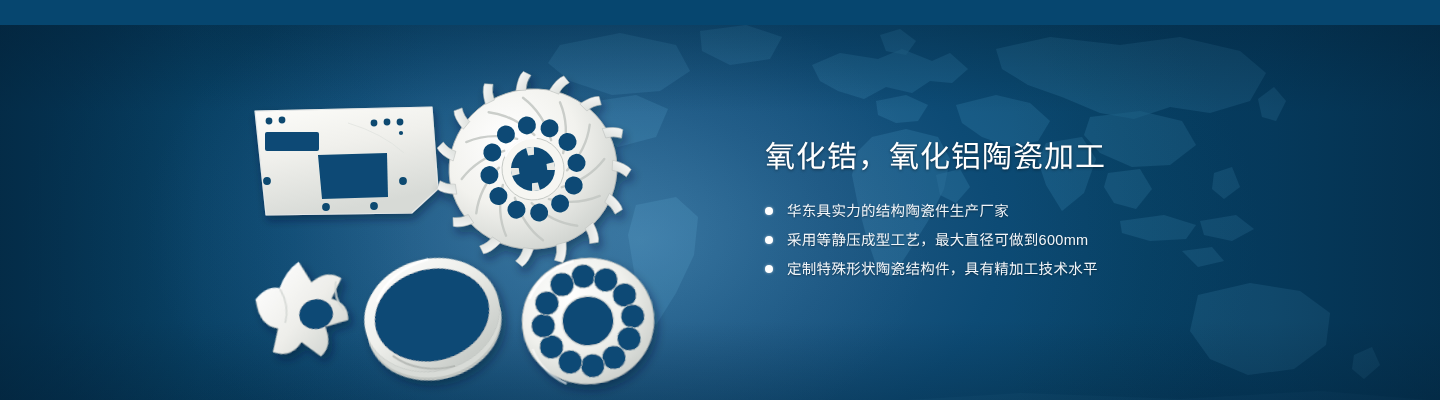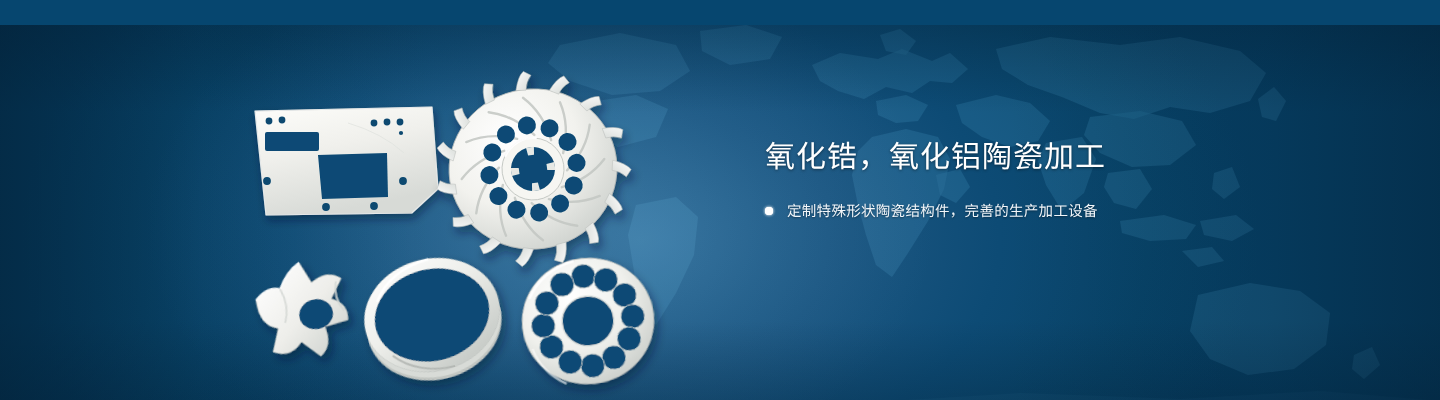--- a/index.html
+++ b/index.html
@@ -393,24 +393,26 @@
     </div>
 
   </div>
 
   <div class="copy">
     <h1 class="headline">氧化锆，氧化铝陶瓷加工</h1>
 
     <ul class="bullets">
       <li>
         <span class="dot"></span>
+        <span>华东具实力的结构陶瓷件生产厂家</span>
       </li>
       <li>
         <span class="dot"></span>
+        <span>采用等静压成型工艺，最大直径可做到600mm</span>
       </li>
       <li>
         <span class="dot"></span>
-        <span>定制特殊形状陶瓷结构件，完善的生产加工设备</span>
+        <span>定制特殊形状陶瓷结构件，具有精加工技术水平</span>
       </li>
     </ul>
   </div>
 
 </div>
 
 </body></html>

